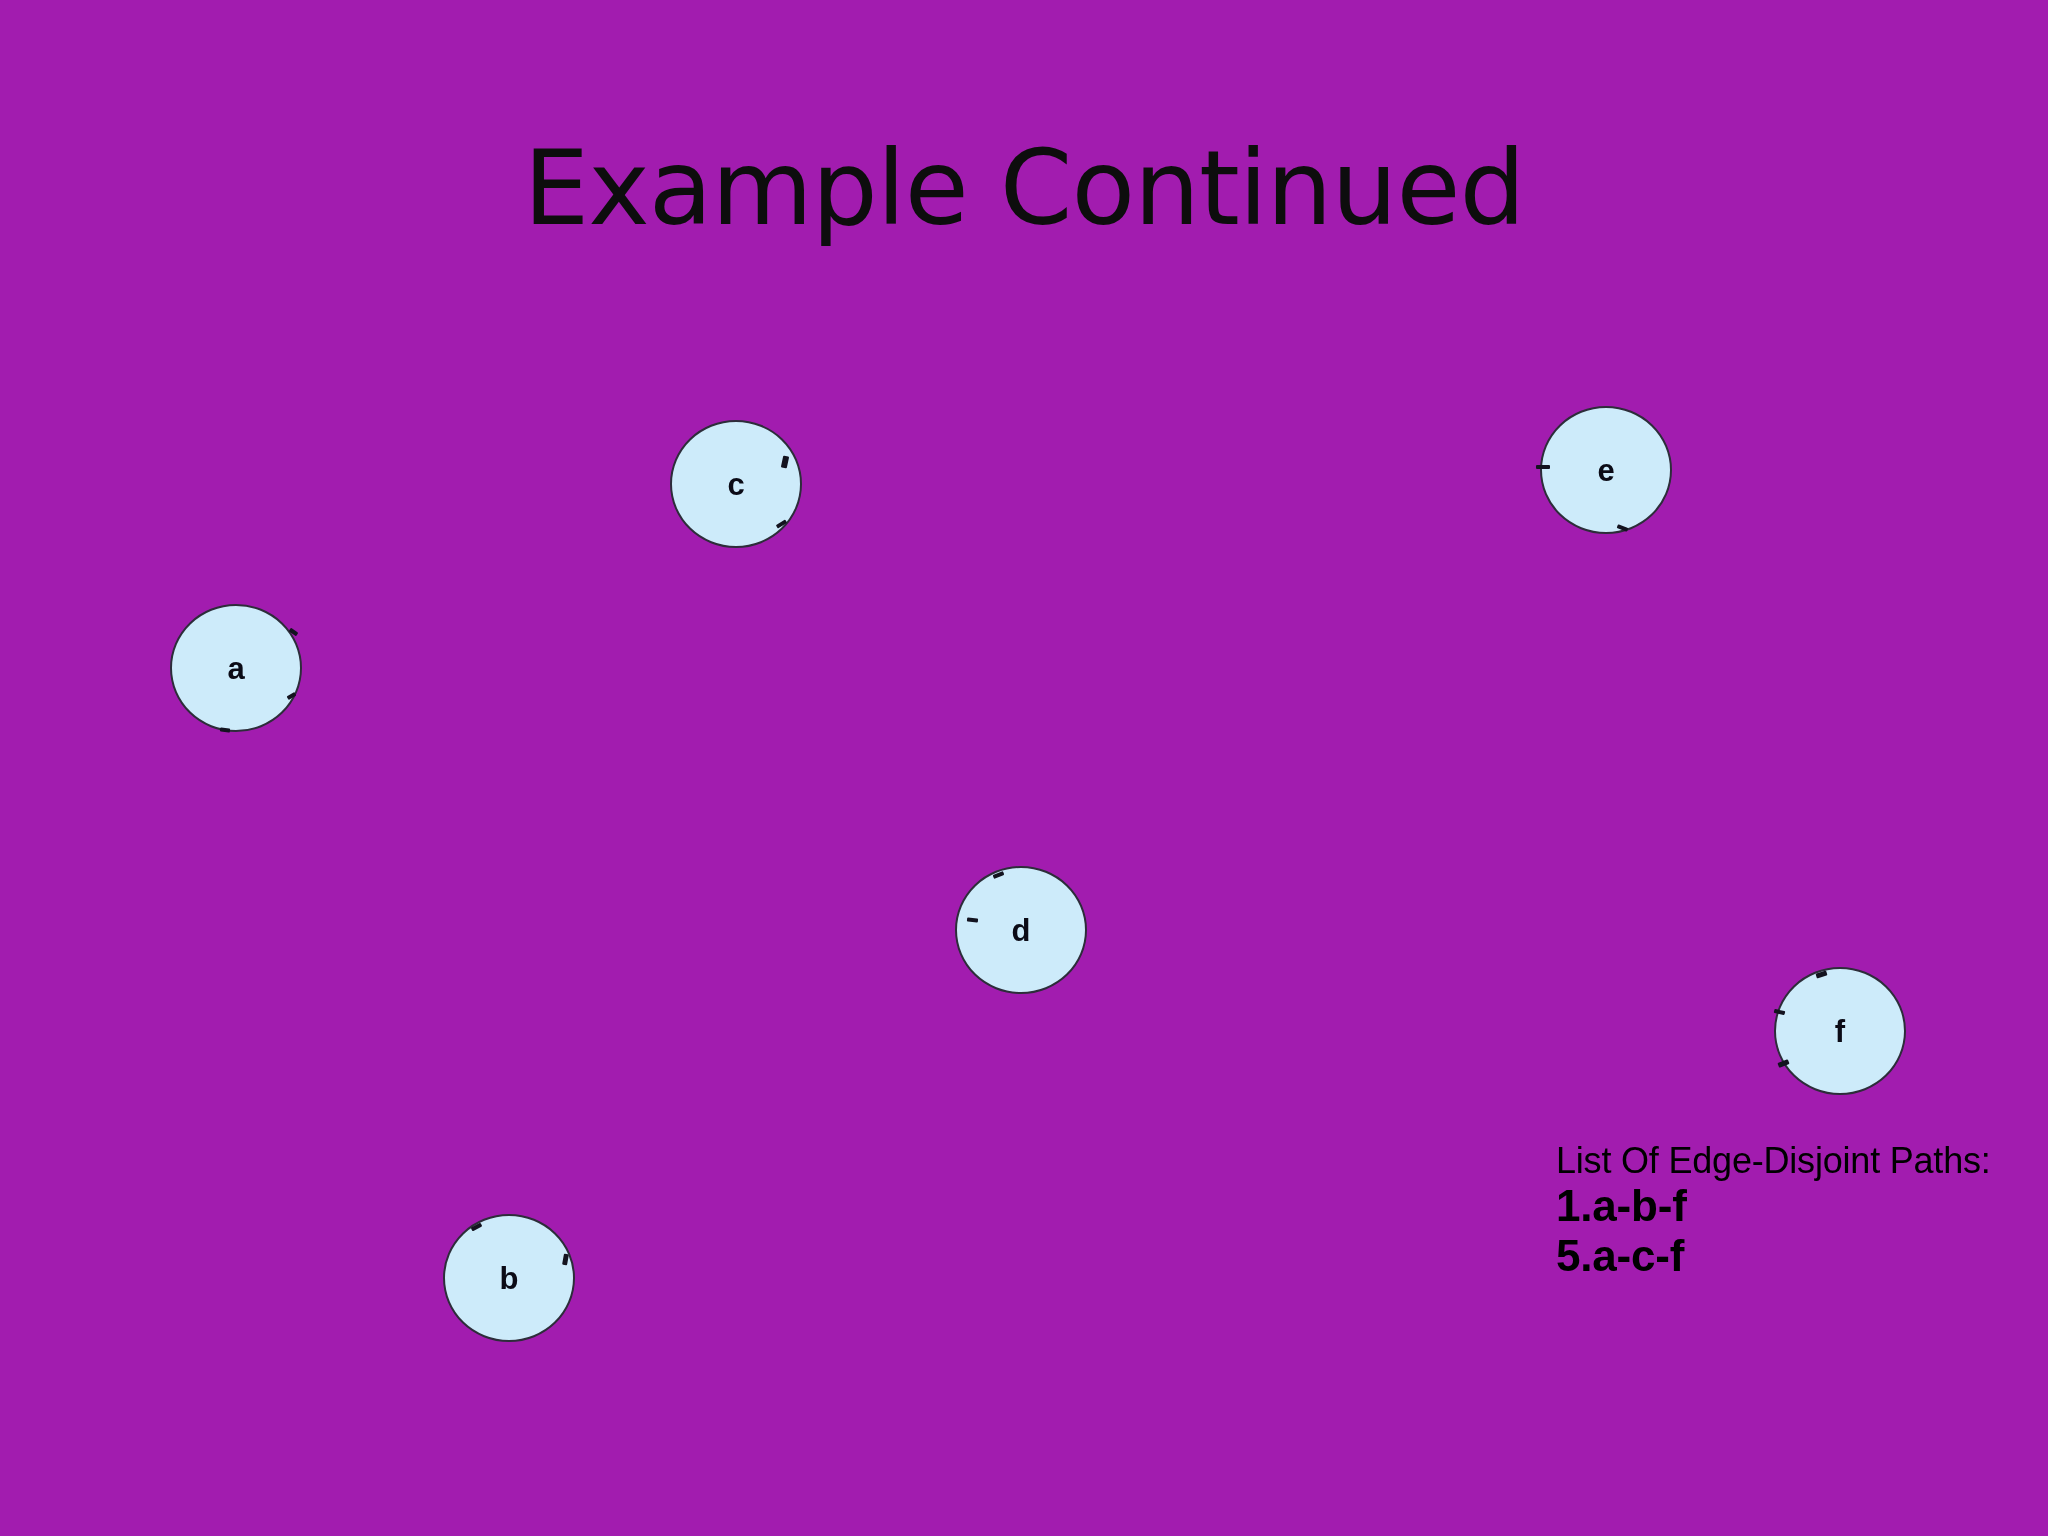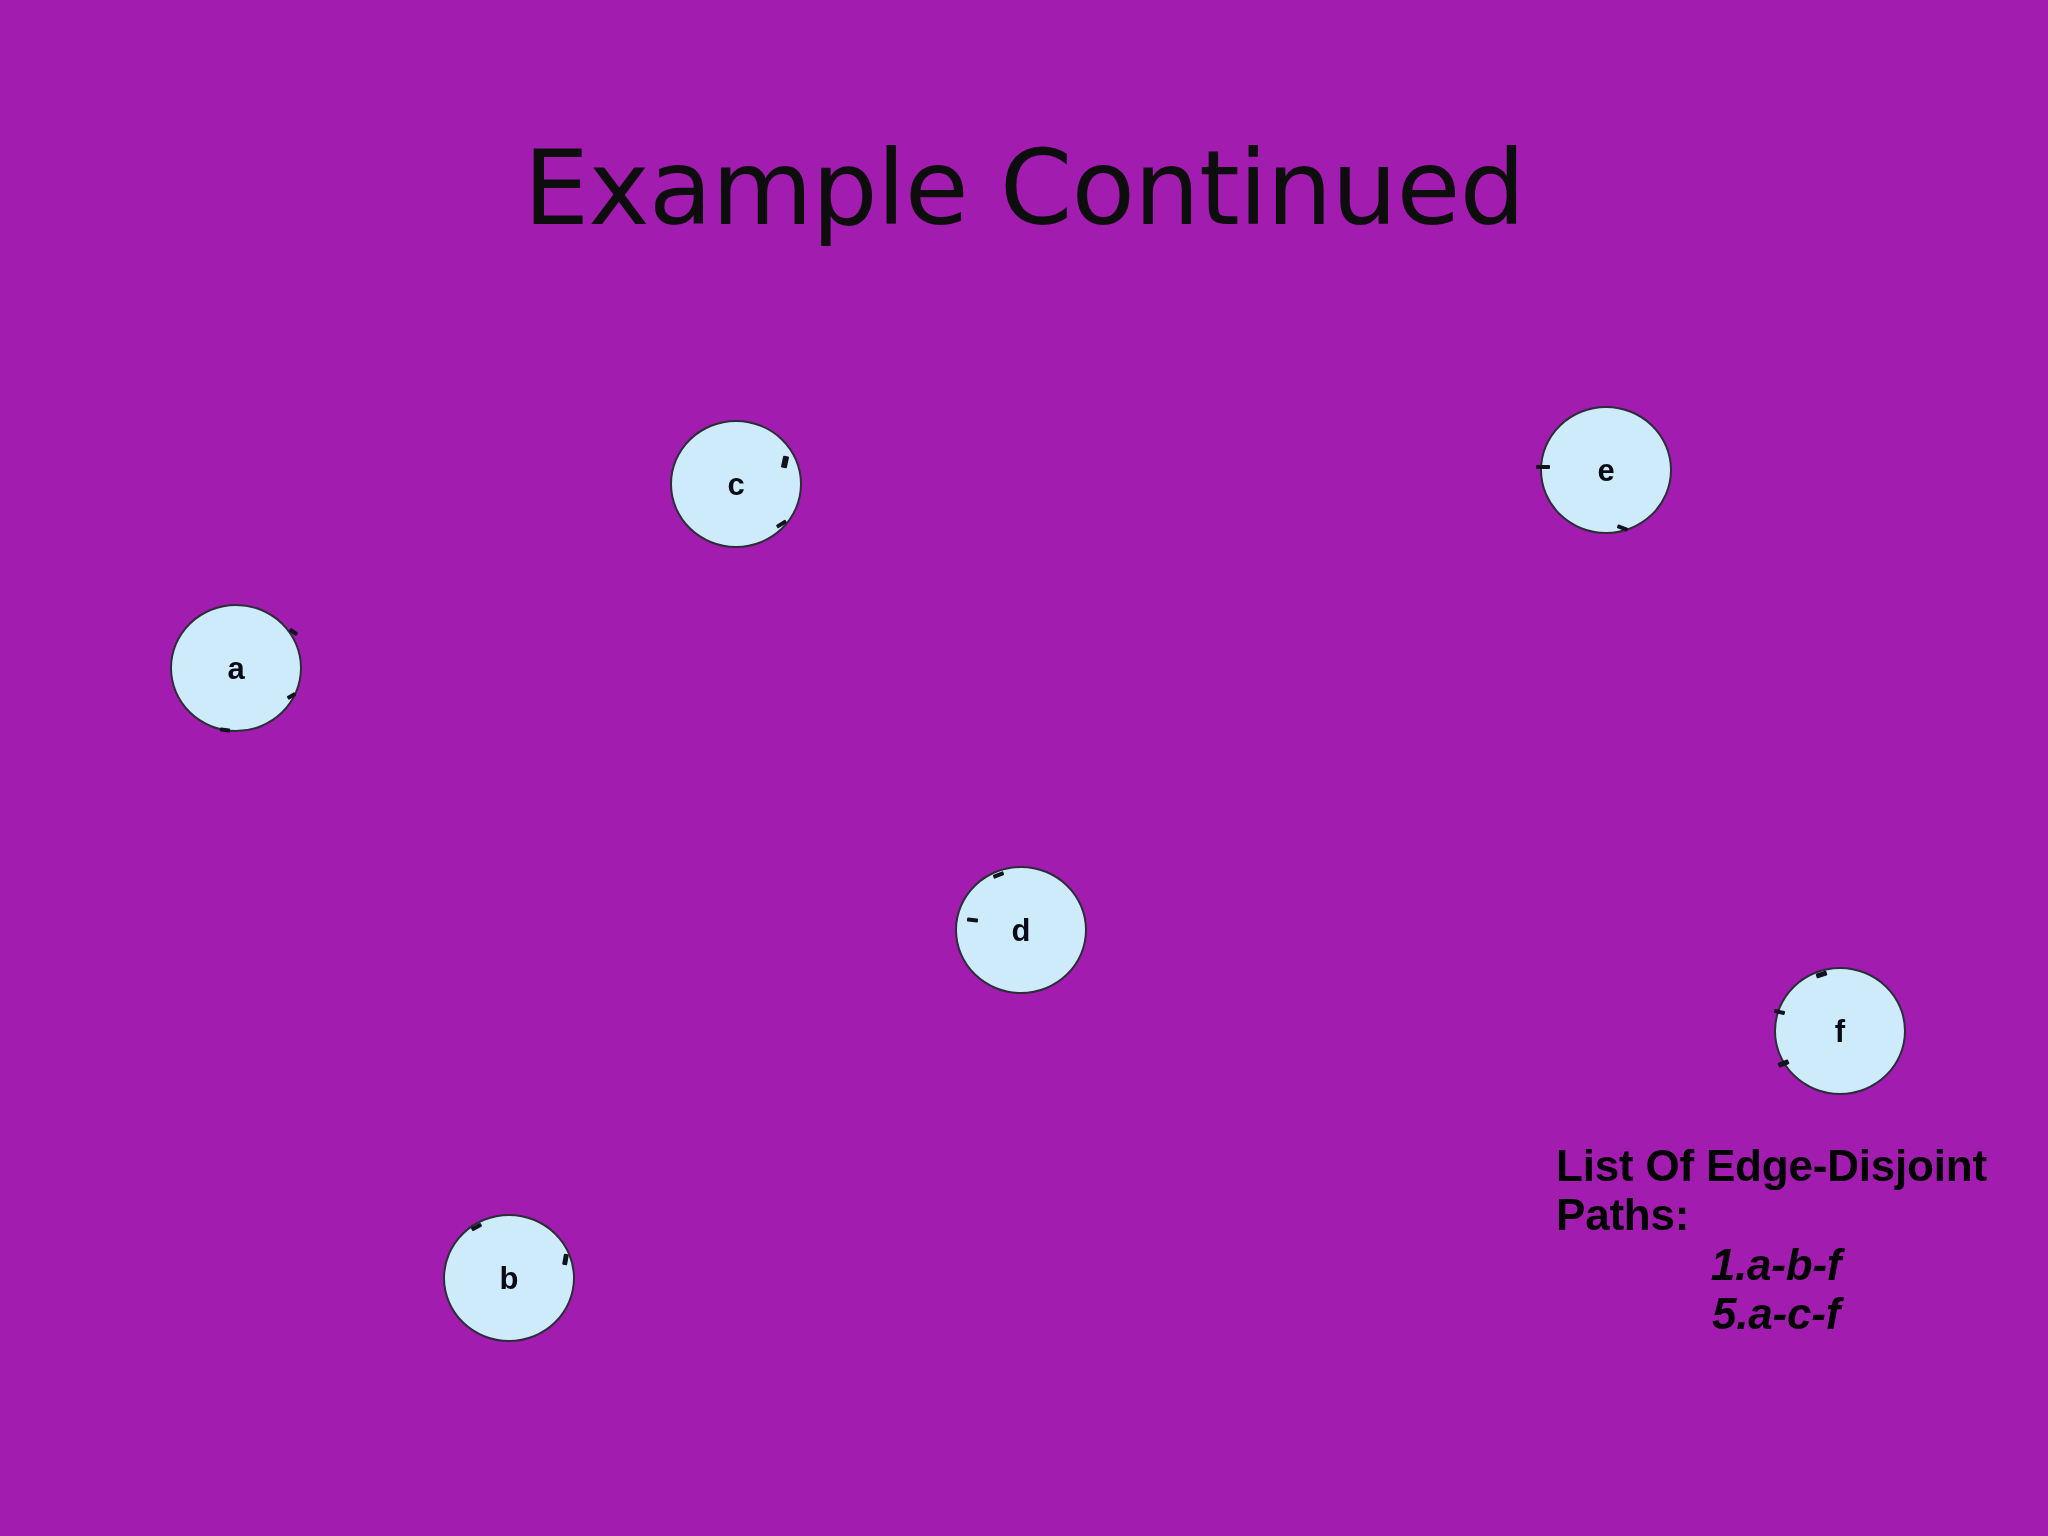--- a/index.html
+++ b/index.html
@@ -73,35 +73,33 @@
   #paths-block {
     position: absolute;
     left: 1556px;
     top: 1141px;
     width: 440px;
     color: #000000;
     font-family: "Liberation Sans", sans-serif;
   }
 
   #paths-heading {
-    font-size: 44px;
-    font-weight: bold;
+    font-size: 36px;
+    font-weight: normal;
     font-style: normal;
     line-height: 1.12;
     letter-spacing: -0.2px;
   }
 
   .path-item {
     font-size: 44px;
     font-weight: bold;
-    font-style: italic;
     line-height: 1.13;
     letter-spacing: -0.2px;
     white-space: nowrap;
-    text-align: center;
   }
 </style>
 </head>
 <body>
 
 <div id="slide">
 
   <div id="slide-title">Example Continued</div>
 
   <div id="graph-canvas">

